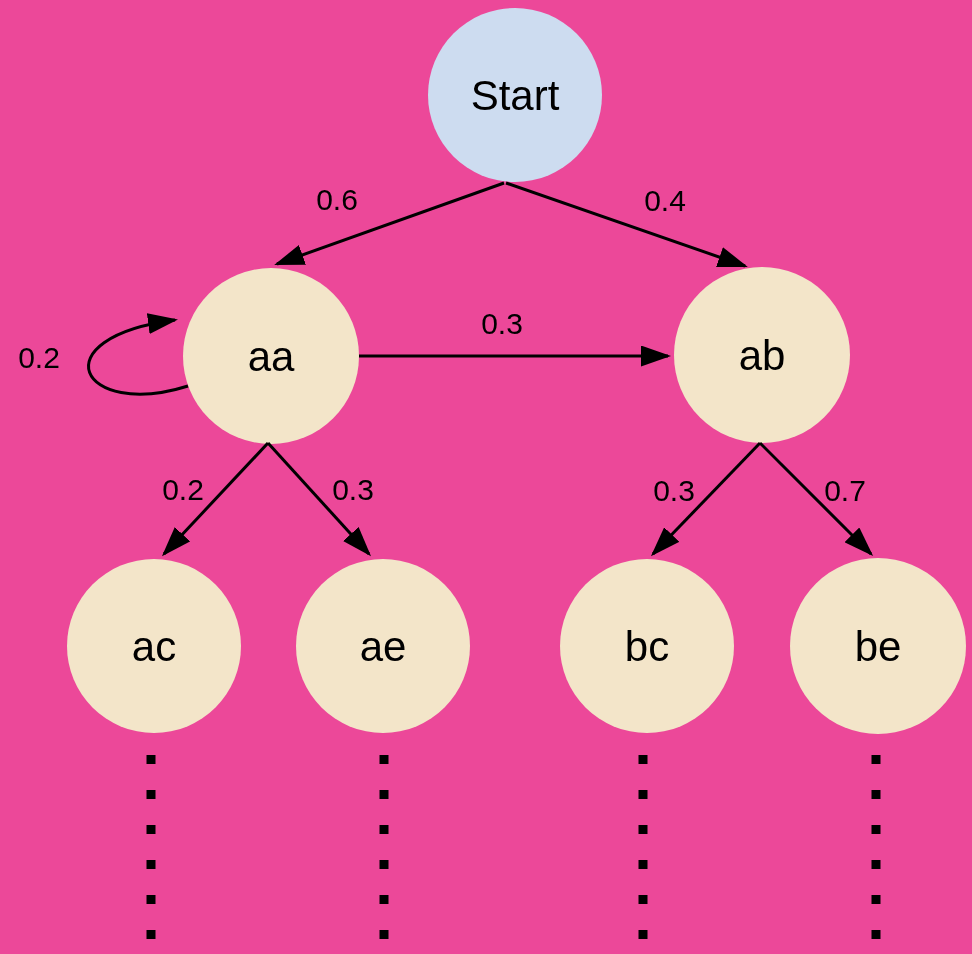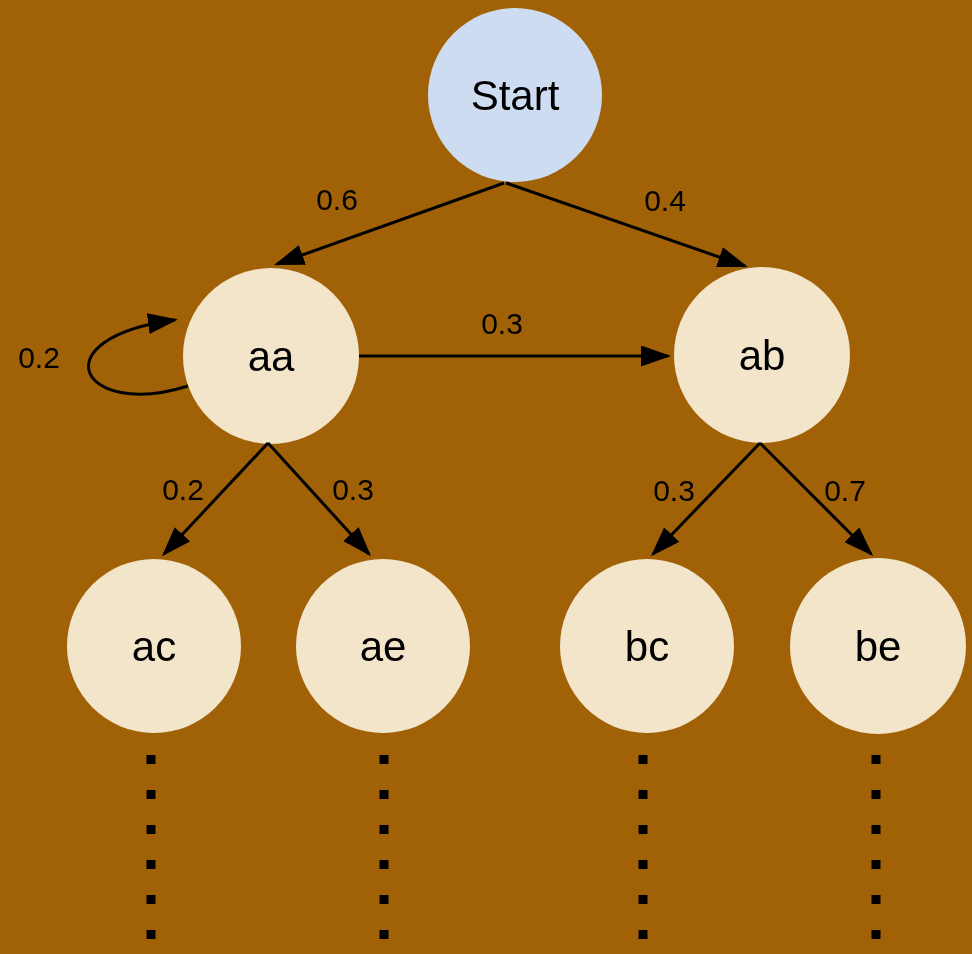--- a/index.html
+++ b/index.html
@@ -7,21 +7,21 @@
     padding: 0;
     background: #ffffff;
     width: 972px;
     height: 954px;
     overflow: hidden;
   }
   .canvas {
     position: relative;
     width: 972px;
     height: 954px;
-    background: #a16207;
+    background: #ec4899;
   }
   svg {
     display: block;
     font-family: "Liberation Sans", sans-serif;
   }
   .node-label {
     font-size: 42px;
     fill: #000000;
     text-anchor: middle;
   }

